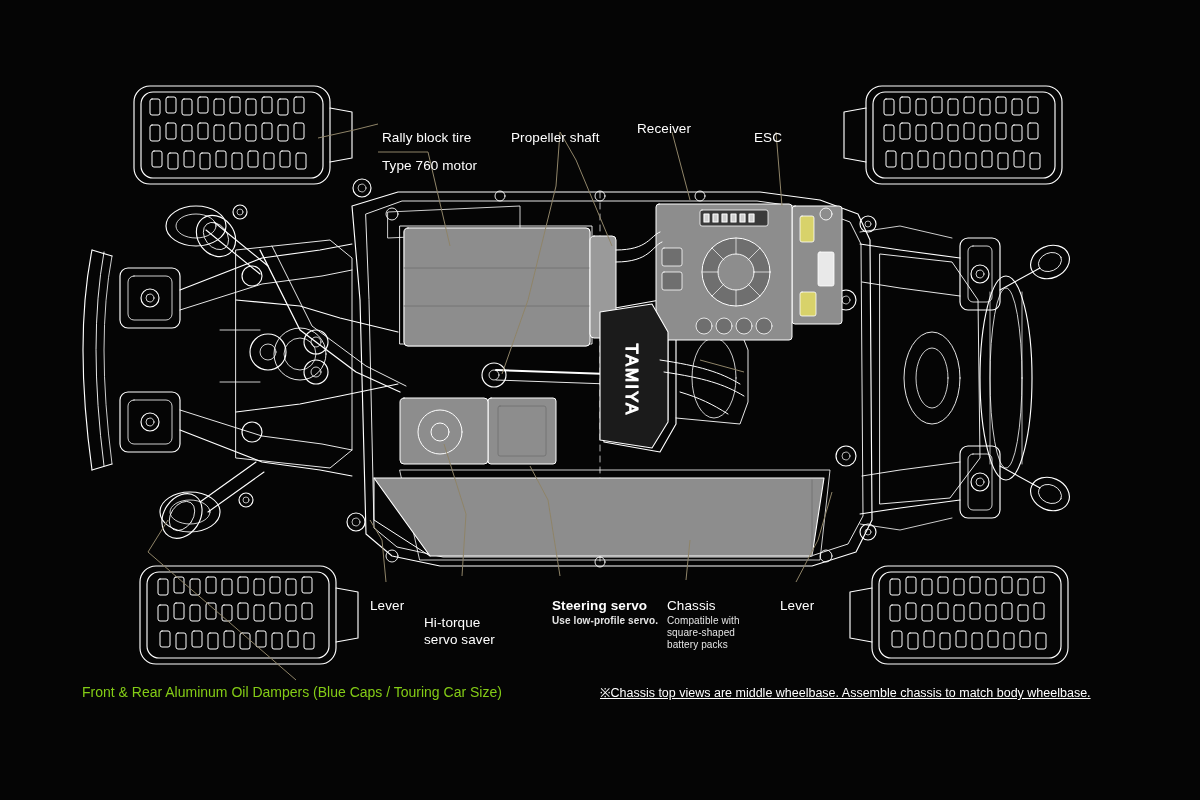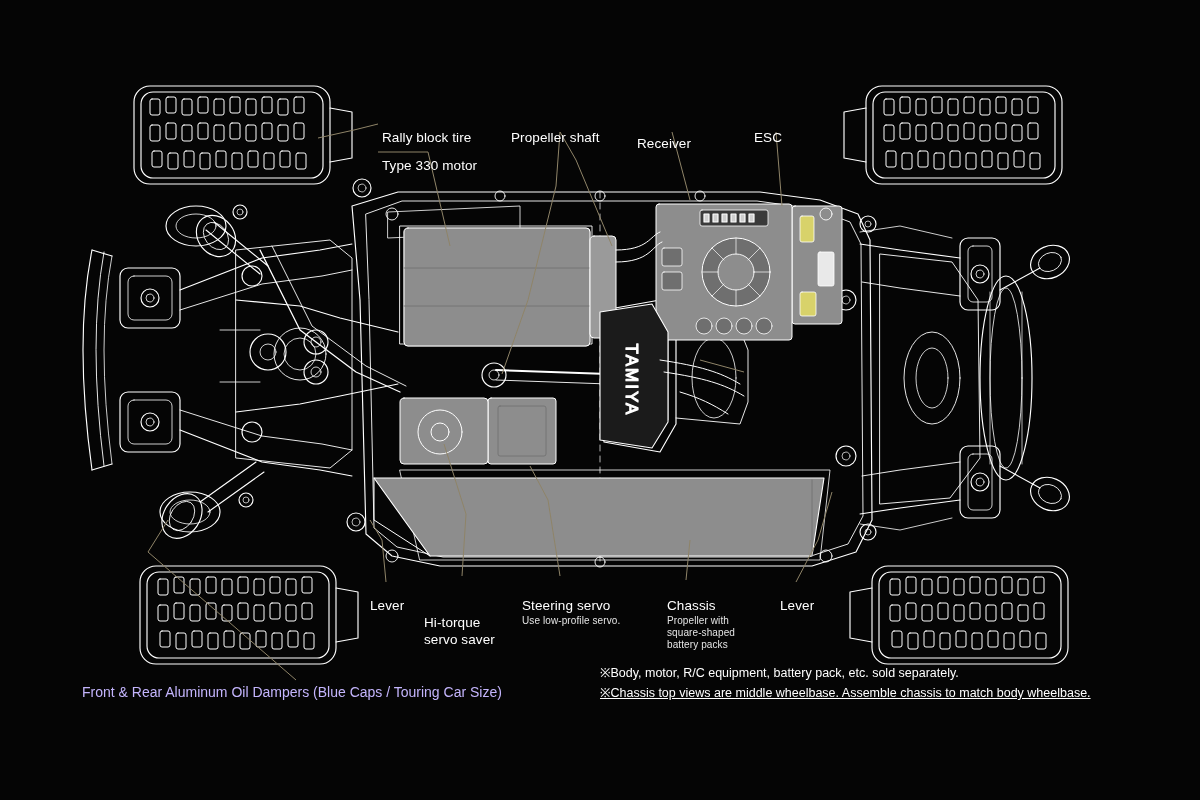--- a/index.html
+++ b/index.html
@@ -7,21 +7,21 @@
   #stage{position:relative;width:1200px;height:800px;background:#050505;}
 
   
   .drawing{position:absolute;left:0;top:0;width:1200px;height:800px;}
   .drawing svg{display:block;}
 
   
   .label{position:absolute;color:#ffffff;font-size:13.5px;line-height:1.25;white-space:nowrap;letter-spacing:.1px;margin-top:12px;}
   .label .sub{display:block;font-size:10px;color:#e4e4e4;line-height:1.22;}
   .note{position:absolute;color:#ffffff;font-size:12.5px;line-height:1.5;white-space:nowrap;}
-  .bottom-title{position:absolute;color:#c4b5fd;font-size:14px;white-space:nowrap;}
+  .bottom-title{position:absolute;color:#84cc16;font-size:14px;white-space:nowrap;}
 
   
   .leaders{position:absolute;left:0;top:0;width:1200px;height:800px;pointer-events:none;}
 </style>
 </head>
 <body>
 
 <div id="stage">
 
   <div class="drawing">
@@ -442,65 +442,62 @@
       <path d="M296 680 L148 552 L168 520"></path>
       <path d="M700 360 L744 372"></path>
     </g>
   </svg>
 
   <div class="label" style="left:382px;top:118px;">
     <span>Rally block tire</span>
   </div>
 
   <div class="label" style="left:382px;top:146px;">
-    <span>Type 330 motor</span>
+    <span>Type 760 motor</span>
   </div>
 
   <div class="label" style="left:511px;top:118px;">
     <span>Propeller shaft</span>
   </div>
 
-  <div class="label" style="left:637px;top:124px;">
+  <div class="label" style="left:637px;top:109px;">
     <span>Receiver</span>
   </div>
 
   <div class="label" style="left:754px;top:118px;">
     <span>ESC</span>
   </div>
 
   <div class="label" style="left:370px;top:586px;">
     <span>Lever</span>
   </div>
 
   <div class="label" style="left:424px;top:586px;white-space:pre-line;">
     <span>Hi-torque
 servo saver</span>
   </div>
 
-  <div class="label" style="left:522px;top:586px;">
+  <div class="label" style="left:552px;top:586px;font-weight:bold;">
     <span>Steering servo</span>
     <span class="sub">Use low-profile servo.</span>
   </div>
 
   <div class="label" style="left:667px;top:586px;">
     <span>Chassis</span>
-    <span class="sub" style="white-space:pre-line;">Propeller with
+    <span class="sub" style="white-space:pre-line;">Compatible with
 square-shaped
 battery packs</span>
   </div>
 
   <div class="label" style="left:780px;top:586px;">
     <span>Lever</span>
   </div>
 
   <div class="bottom-title" style="left:82px;top:684px;">
     <span>Front &amp; Rear Aluminum Oil Dampers (Blue Caps / Touring Car Size)</span>
   </div>
 
-  <div class="note" style="left:600px;top:664px;">
-    <span>※Body, motor, R/C equipment, battery pack, etc. sold separately.</span>
-  </div>
 
   <div class="note" style="left:600px;top:684px;text-decoration:underline;">
     <span>※Chassis top views are middle wheelbase. Assemble chassis to match body wheelbase.</span>
   </div>
 
 </div>
 
 </body></html>

